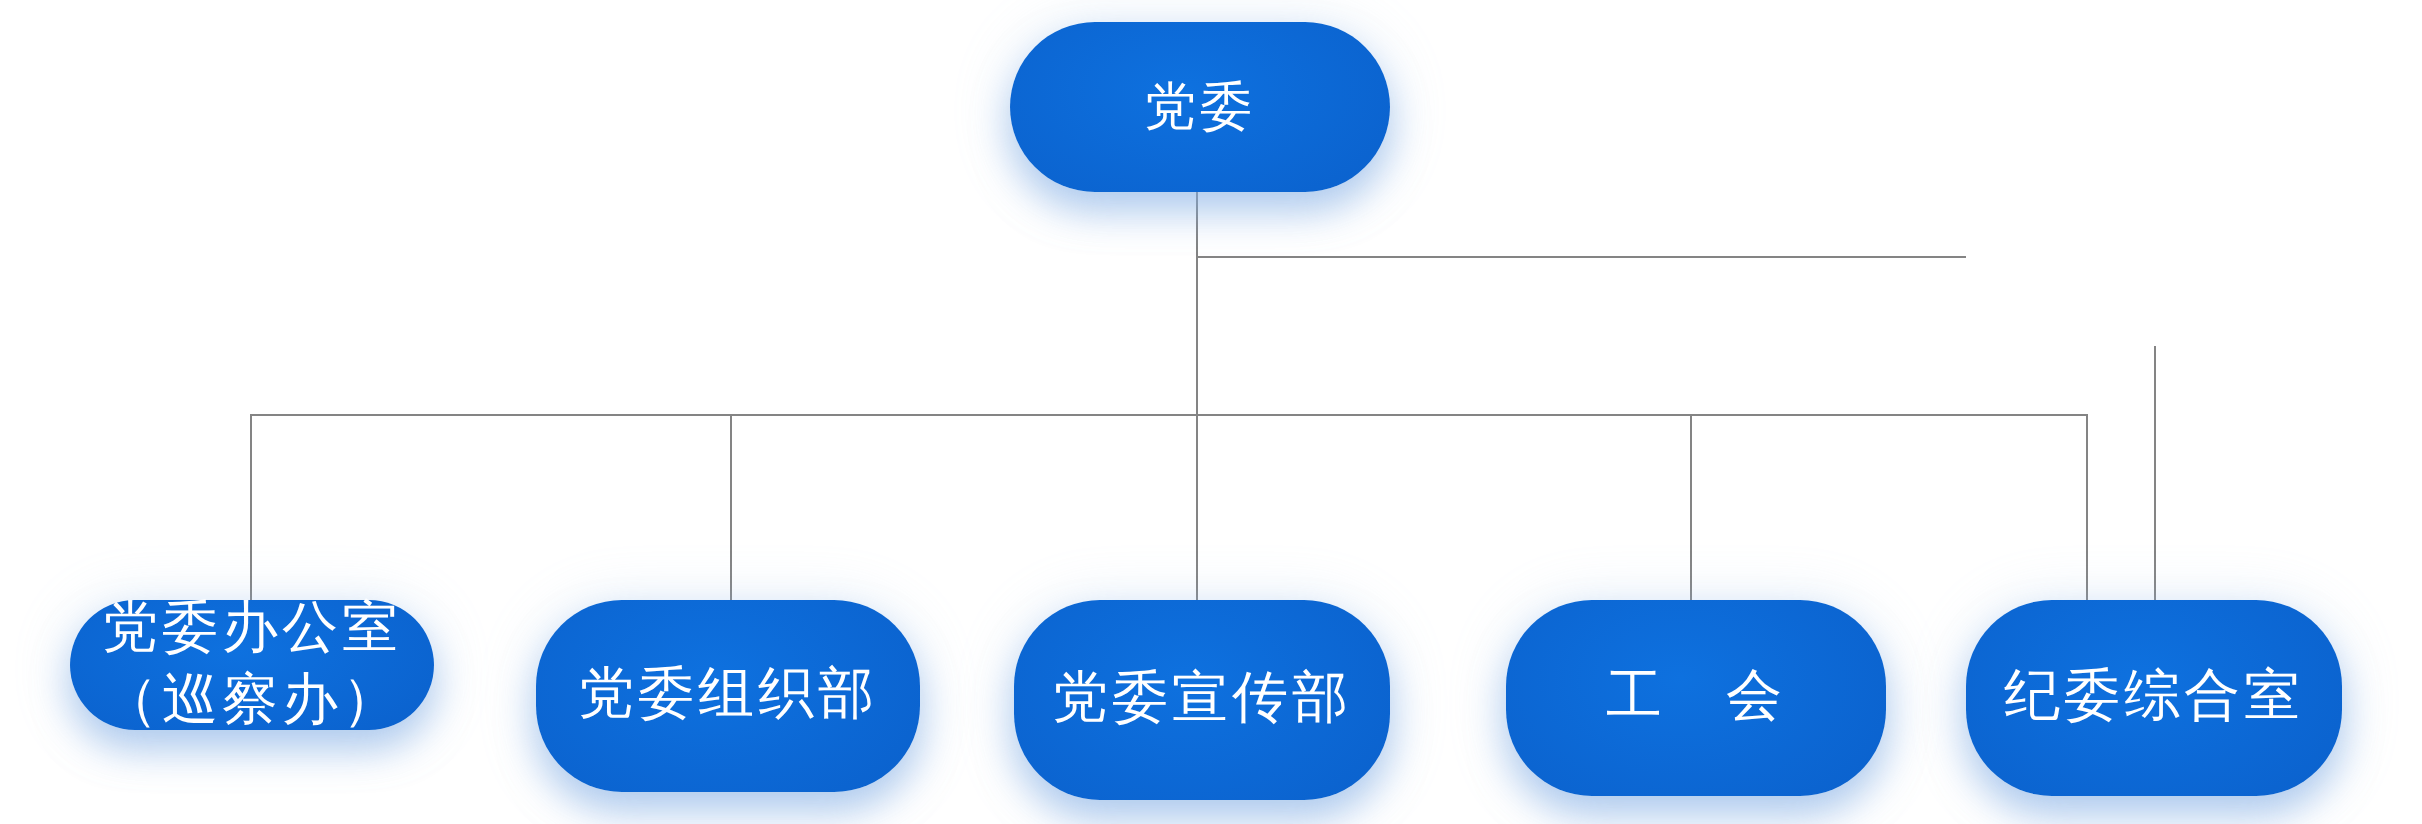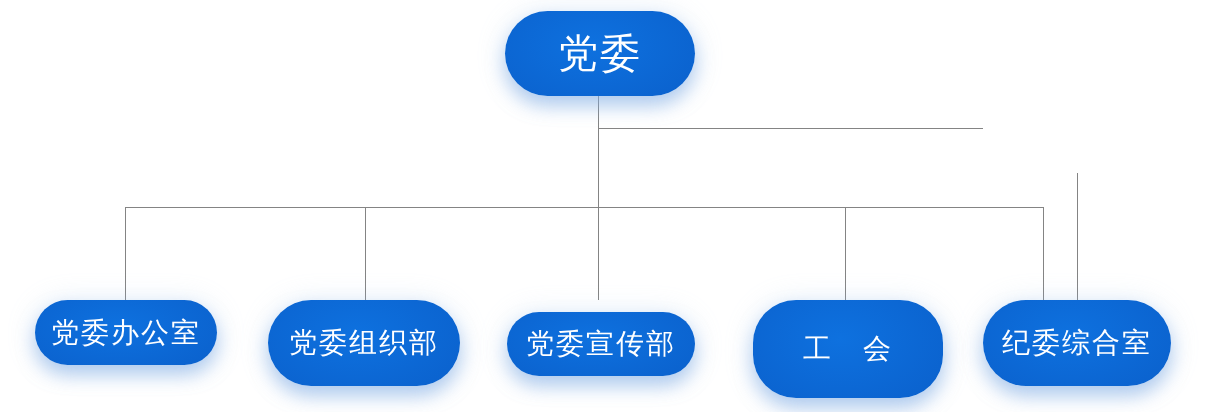--- a/index.html
+++ b/index.html
@@ -30,21 +30,21 @@
     color: #ffffff;
     display: flex;
     flex-direction: column;
     align-items: center;
     justify-content: center;
     text-align: center;
     letter-spacing: 2px;
     line-height: 36px;
   }
   .node .ln { display: block; white-space: nowrap; }
-  .fs30 { font-size: 40px; }
+  .fs30 { font-size: 26px; }
   .fs28 { font-size: 28px; }
 </style>
 </head>
 <body>
 
 <div class="canvas">
 
   <div class="line v" style="left:598px; top:96px;  height:111px;"></div>
   <div class="line h" style="left:598px; top:128px; width:385px;"></div>
   <div class="line h" style="left:125px; top:207px; width:918px;"></div>
@@ -55,31 +55,32 @@
   <div class="line v" style="left:1043px; top:207px; height:93px;"></div>
   <div class="line v" style="left:1077px; top:173px; height:127px;"></div>
 
   <div class="node fs30" style="left:505px; top:11px;  width:190px; height:85px;">
     <span class="ln">党委</span>
   </div>
 
 
   <div class="node fs28" style="left:35px;  top:300px; width:182px; height:65px;">
     <span class="ln">党委办公室</span>
+    <span class="ln">（巡察办）</span>
   </div>
 
-  <div class="node fs28" style="left:268px; top:300px; width:192px; height:86px;">
+  <div class="node fs28" style="left:268px; top:300px; width:192px; height:96px;">
     <span class="ln">党委组织部</span>
   </div>
 
-  <div class="node fs28" style="left:507px; top:312px; width:188px; height:64px;">
+  <div class="node fs28" style="left:507px; top:300px; width:188px; height:100px;">
     <span class="ln">党委宣传部</span>
   </div>
 
   <div class="node fs28" style="left:753px; top:300px; width:190px; height:98px;">
     <span class="ln">工　会</span>
   </div>
 
-  <div class="node fs28" style="left:983px; top:300px; width:188px; height:86px;text-align:center;">
+  <div class="node fs28" style="left:983px; top:300px; width:188px; height:98px;text-align:center;">
     <span class="ln">纪委综合室</span>
   </div>
 
 </div>
 
 </body></html>

